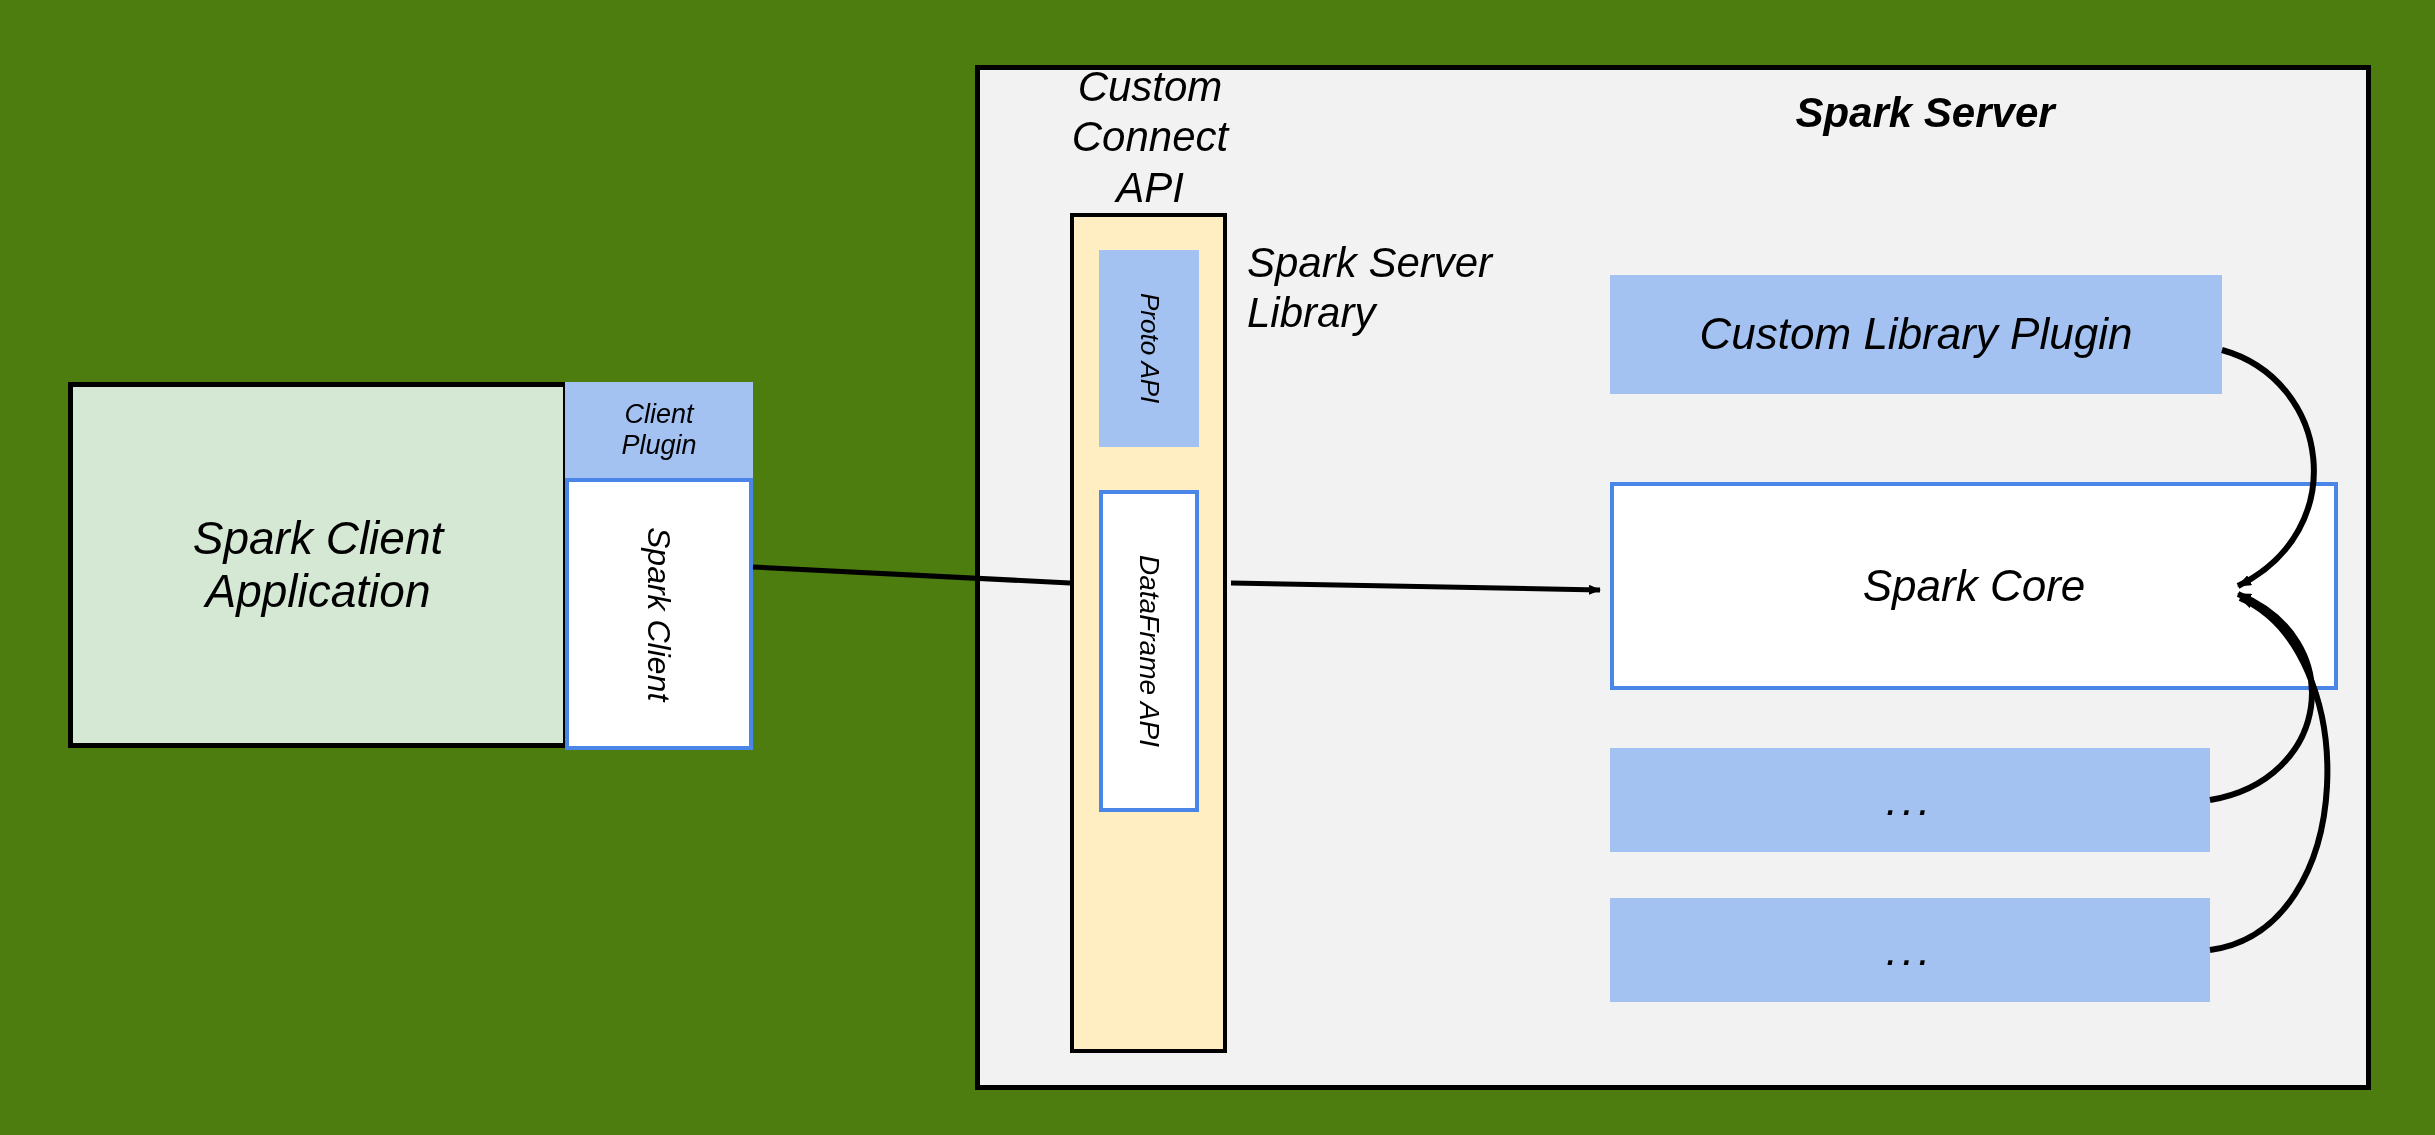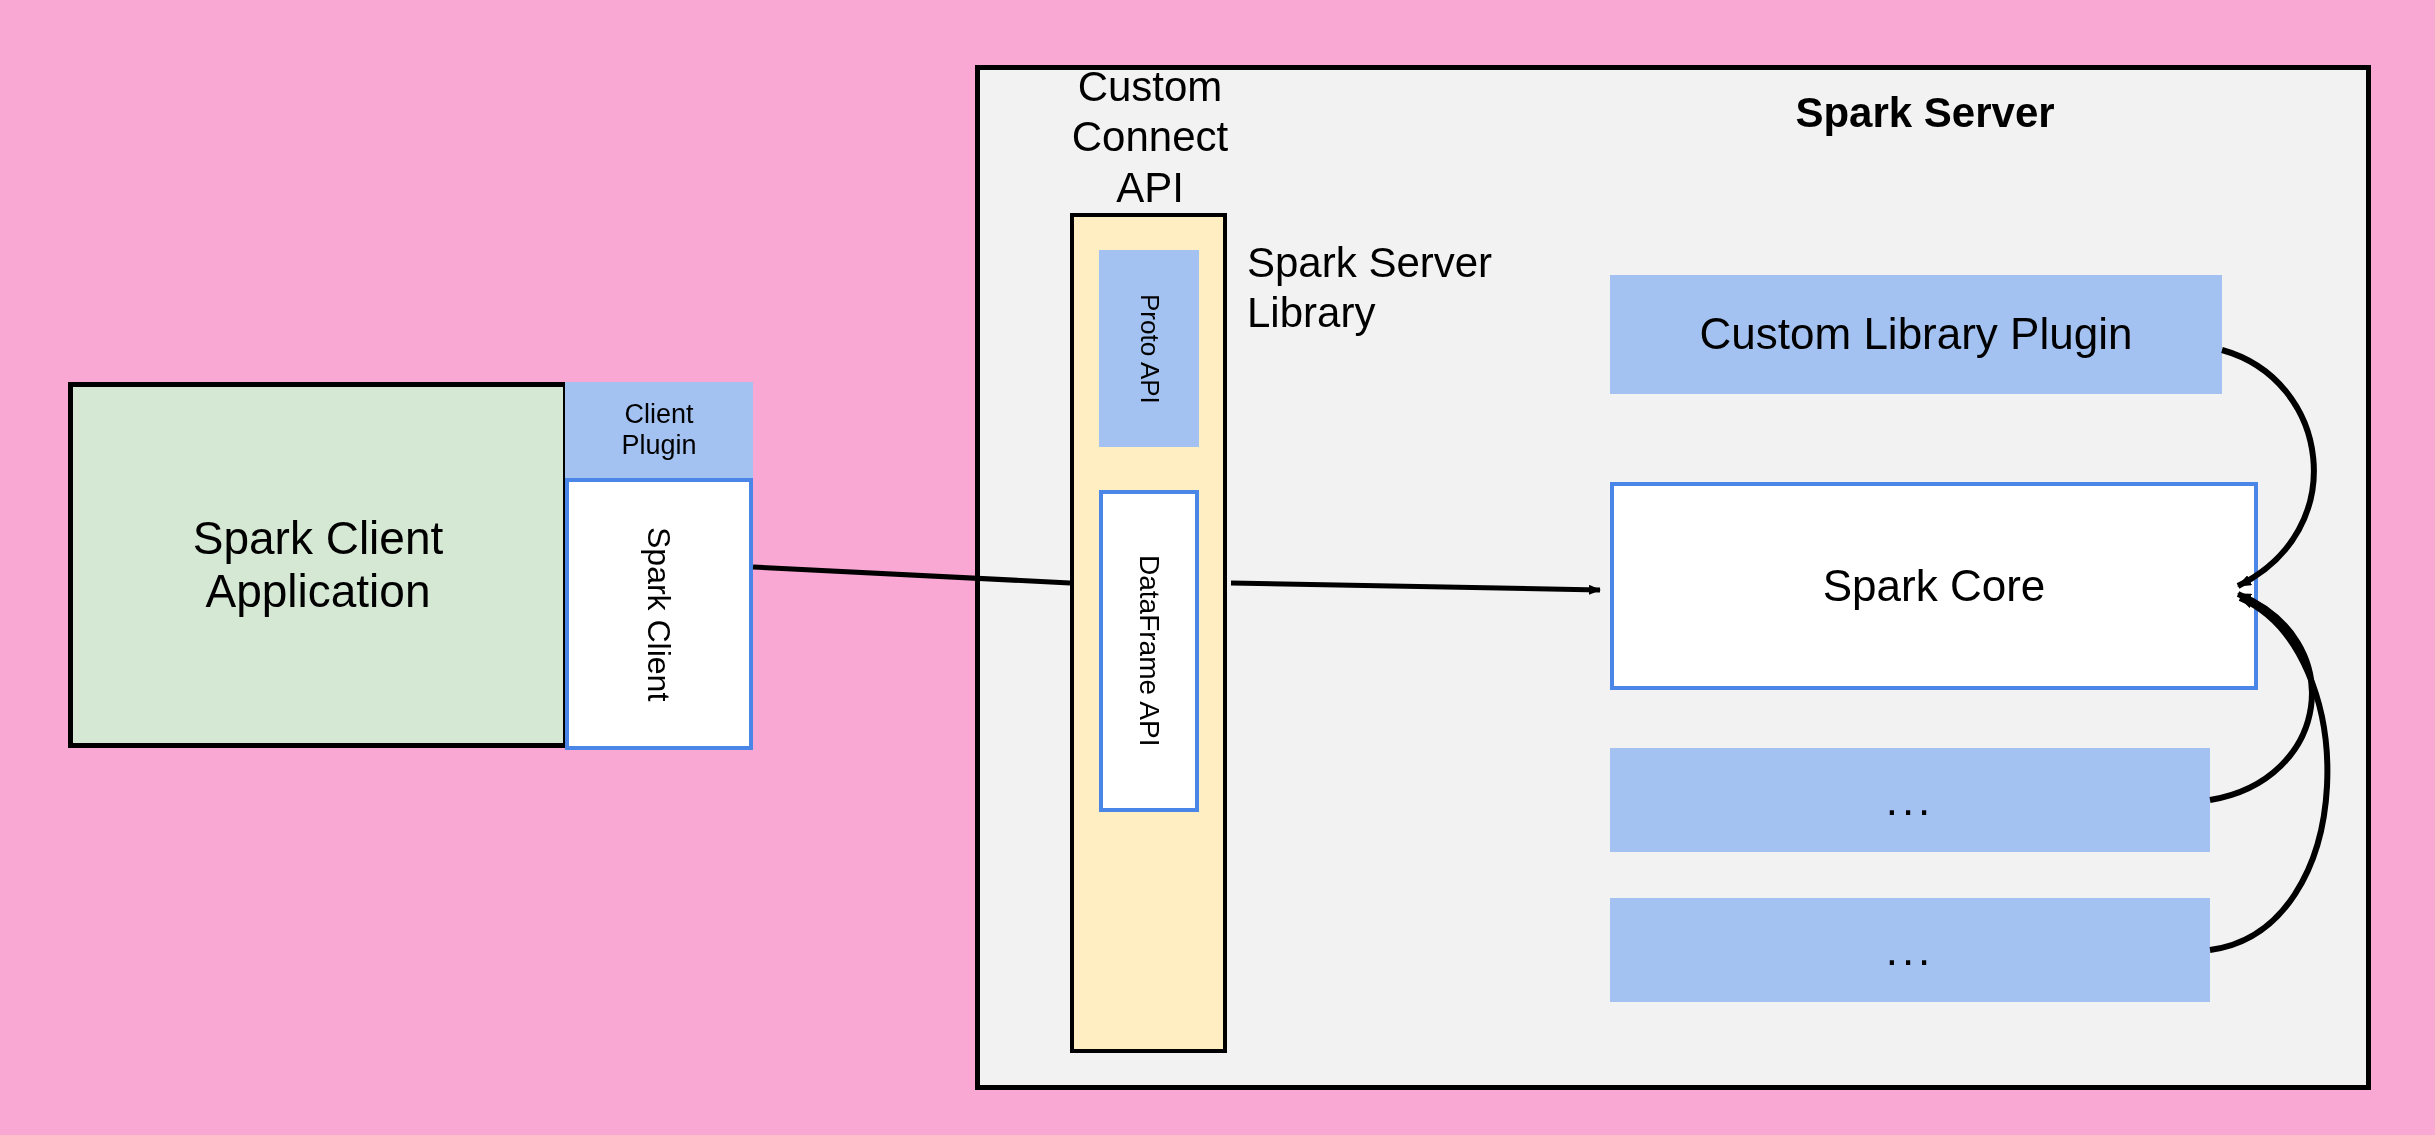--- a/index.html
+++ b/index.html
@@ -7,22 +7,23 @@
     padding: 0;
     background: #ffffff;
   }
   body {
     font-family: "Liberation Sans", sans-serif;
   }
   #canvas {
     position: relative;
     width: 2435px;
     height: 1135px;
-    background: #f9a8d4;
+    background: #4d7c0f;
     overflow: hidden;
+    font-style: italic;
   }
   .box {
     position: absolute;
     box-sizing: border-box;
     display: flex;
     align-items: center;
     justify-content: center;
     text-align: center;
     color: #000000;
     line-height: 1.15;
@@ -130,21 +131,21 @@
     top: 275px;
     width: 612px;
     height: 119px;
     background: #a3c2f2;
     border: none;
     font-size: 44px;
   }
   #spark-core-box {
     left: 1610px;
     top: 482px;
-    width: 648px;
+    width: 728px;
     height: 208px;
     background: #ffffff;
     border: 4px solid #4a86e8;
     font-size: 44px;
   }
   #ellipsis-box-1 {
     left: 1610px;
     top: 748px;
     width: 600px;
     height: 104px;

